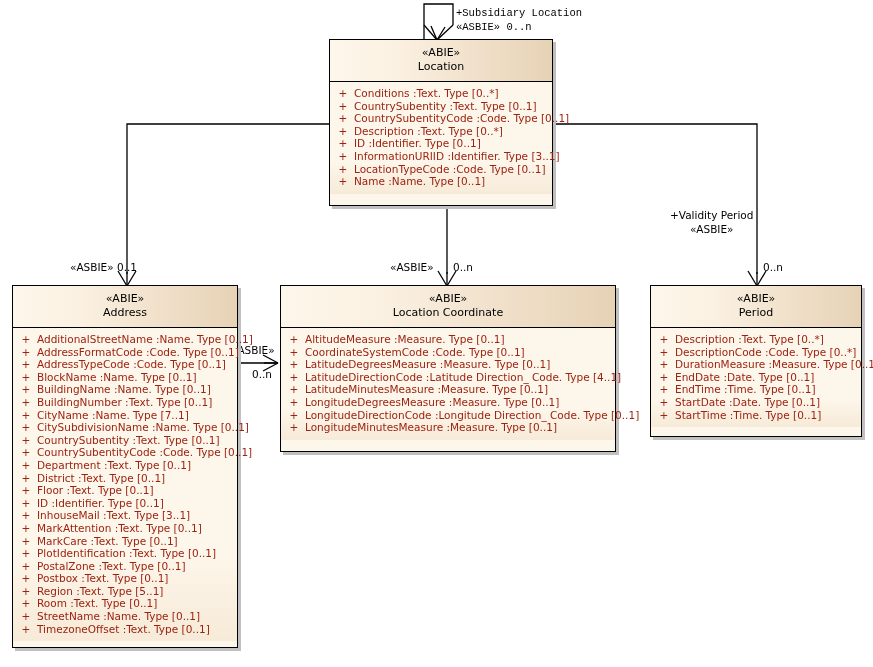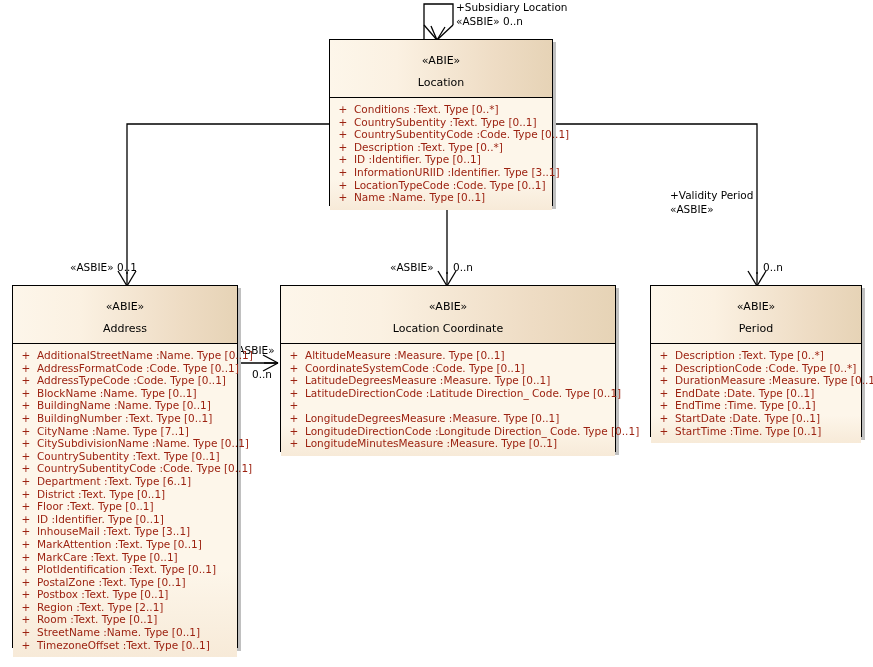--- a/index.html
+++ b/index.html
@@ -34,33 +34,32 @@
     box-sizing: border-box;
     border: 1px solid #000000;
     background: #fdf6ea;
     box-shadow: 3px 3px 0 0 #c0c0c0;
   }
   .uml-header {
     box-sizing: border-box;
     border-bottom: 1px solid #000000;
     background: linear-gradient(to right, #fdf6ea 0%, #fbf1e2 30%, #eedcc4 75%, #e6d3b6 100%);
     text-align: center;
-    padding: 14px 4px 7px 4px;
+    padding: 6px 4px 7px 4px;
     color: #000000;
   }
   .uml-stereotype {
     font-size: 11px;
     line-height: 14px;
     white-space: nowrap;
   }
   .uml-name {
     font-size: 11px;
     line-height: 14px;
     white-space: nowrap;
-    margin-top: 8px;
   }
   .uml-attrs {
     box-sizing: border-box;
     background: linear-gradient(to bottom, #fdf6ea 0%, #fdf6ea 72%, #f7ead8 100%);
     padding: 5px 2px 6px 2px;
   }
   .attr-row {
     display: flex;
     align-items: baseline;
     font-size: 10.5px;
@@ -125,35 +124,35 @@
     </g>
 
     <g>
       <path d="M 238 363 L 278 363" fill="none" stroke="#000000" stroke-width="1.3"></path>
       <path d="M 278 363 L 263 355" fill="none" stroke="#000000" stroke-width="1.3"></path>
       <path d="M 278 363 L 263 371" fill="none" stroke="#000000" stroke-width="1.3"></path>
       <path d="M 278 363 L 264 363" fill="none" stroke="#000000" stroke-width="1.3"></path>
     </g>
   </svg>
 
-  <div class="edge-label two-line" style="left:456px; top:0;">
+  <div class="edge-label two-line" style="left:456px; top:6px;font-family:Liberation Mono, monospace;">
     <div>+Subsidiary Location</div>
     <div>
       <span>«ASBIE»</span>
       <span>0..n</span>
     </div>
   </div>
 
   <div class="edge-label" style="left:70px; top:261px;">«ASBIE»</div>
   <div class="edge-label" style="left:117px; top:261px;">0..1</div>
 
   <div class="edge-label" style="left:390px; top:261px;">«ASBIE»</div>
   <div class="edge-label" style="left:453px; top:261px;">0..n</div>
 
-  <div class="edge-label two-line" style="left:670px; top:188px;">
+  <div class="edge-label two-line" style="left:670px; top:208px;text-align:center;">
     <div>+Validity Period</div>
     <div>«ASBIE»</div>
   </div>
   <div class="edge-label" style="left:763px; top:261px;">0..n</div>
 
   <div class="edge-label" style="left:231px; top:344px;">«ASBIE»</div>
   <div class="edge-label" style="left:252px; top:368px;">0..n</div>
 
   <div class="uml-class" id="class-location" style="left:329px; top:39px; width:224px; height:167px;">
     <div class="uml-header">
@@ -237,21 +236,21 @@
         <div class="attr-row">
           <span class="attr-vis">+</span>
           <span class="attr-text">CountrySubentity  :Text. Type [0..1]</span>
         </div>
         <div class="attr-row">
           <span class="attr-vis">+</span>
           <span class="attr-text">CountrySubentityCode  :Code. Type [0..1]</span>
         </div>
         <div class="attr-row">
           <span class="attr-vis">+</span>
-          <span class="attr-text">Department  :Text. Type [6..1]</span>
+          <span class="attr-text">Department  :Text. Type [0..1]</span>
         </div>
         <div class="attr-row">
           <span class="attr-vis">+</span>
           <span class="attr-text">District  :Text. Type [0..1]</span>
         </div>
         <div class="attr-row">
           <span class="attr-vis">+</span>
           <span class="attr-text">Floor  :Text. Type [0..1]</span>
         </div>
         <div class="attr-row">
@@ -277,21 +276,21 @@
         <div class="attr-row">
           <span class="attr-vis">+</span>
           <span class="attr-text">PostalZone  :Text. Type [0..1]</span>
         </div>
         <div class="attr-row">
           <span class="attr-vis">+</span>
           <span class="attr-text">Postbox  :Text. Type [0..1]</span>
         </div>
         <div class="attr-row">
           <span class="attr-vis">+</span>
-          <span class="attr-text">Region  :Text. Type [2..1]</span>
+          <span class="attr-text">Region  :Text. Type [5..1]</span>
         </div>
         <div class="attr-row">
           <span class="attr-vis">+</span>
           <span class="attr-text">Room  :Text. Type [0..1]</span>
         </div>
         <div class="attr-row">
           <span class="attr-vis">+</span>
           <span class="attr-text">StreetName  :Name. Type [0..1]</span>
         </div>
         <div class="attr-row">
@@ -314,24 +313,25 @@
         <div class="attr-row">
           <span class="attr-vis">+</span>
           <span class="attr-text">CoordinateSystemCode  :Code. Type [0..1]</span>
         </div>
         <div class="attr-row">
           <span class="attr-vis">+</span>
           <span class="attr-text">LatitudeDegreesMeasure  :Measure. Type [0..1]</span>
         </div>
         <div class="attr-row">
           <span class="attr-vis">+</span>
-          <span class="attr-text">LatitudeDirectionCode  :Latitude Direction_ Code. Type [0..1]</span>
-        </div>
-        <div class="attr-row">
-          <span class="attr-vis">+</span>
+          <span class="attr-text">LatitudeDirectionCode  :Latitude Direction_ Code. Type [4..1]</span>
+        </div>
+        <div class="attr-row">
+          <span class="attr-vis">+</span>
+          <span class="attr-text">LatitudeMinutesMeasure  :Measure. Type [0..1]</span>
         </div>
         <div class="attr-row">
           <span class="attr-vis">+</span>
           <span class="attr-text">LongitudeDegreesMeasure  :Measure. Type [0..1]</span>
         </div>
         <div class="attr-row">
           <span class="attr-vis">+</span>
           <span class="attr-text">LongitudeDirectionCode  :Longitude Direction_ Code. Type [0..1]</span>
         </div>
         <div class="attr-row">

